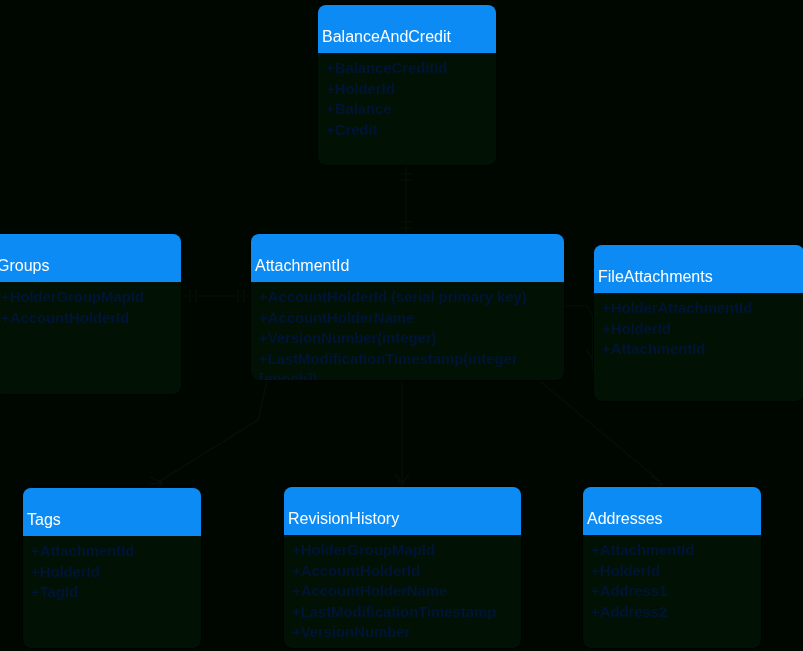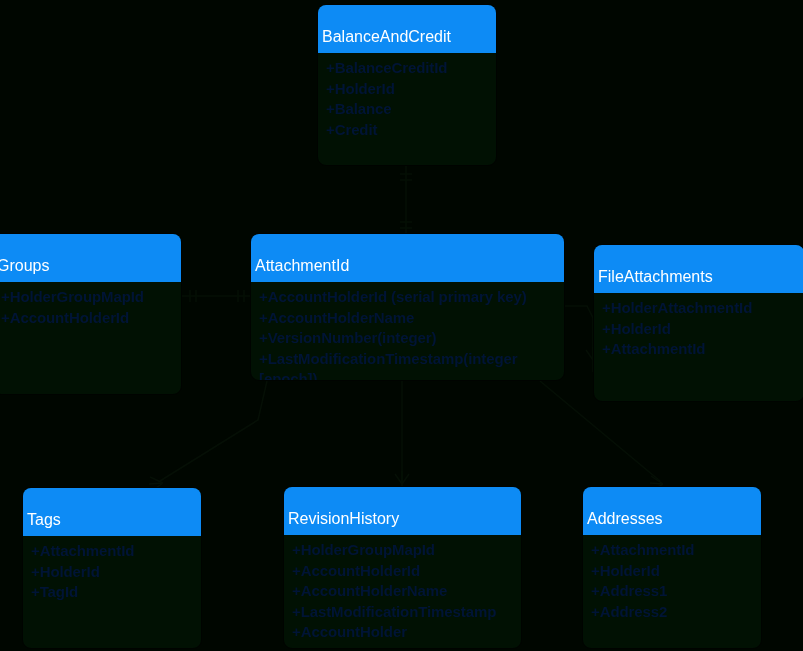--- a/index.html
+++ b/index.html
@@ -155,21 +155,21 @@
     </div>
   </div>
 
   <div class="entity" style="left:283px; top:486px; width:239px; height:163px;">
     <div class="entity-header">RevisionHistory</div>
     <div class="entity-body">
       <div class="attr">+HolderGroupMapId</div>
       <div class="attr">+AccountHolderId</div>
       <div class="attr">+AccountHolderName</div>
       <div class="attr">+LastModificationTimestamp</div>
-      <div class="attr">+AccountHolder</div>
+      <div class="attr">+VersionNumber</div>
     </div>
   </div>
 
   <div class="entity" style="left:582px; top:486px; width:180px; height:163px;">
     <div class="entity-header">Addresses</div>
     <div class="entity-body">
       <div class="attr">+AttachmentId</div>
       <div class="attr">+HolderId</div>
       <div class="attr">+Address1</div>
       <div class="attr">+Address2</div>

